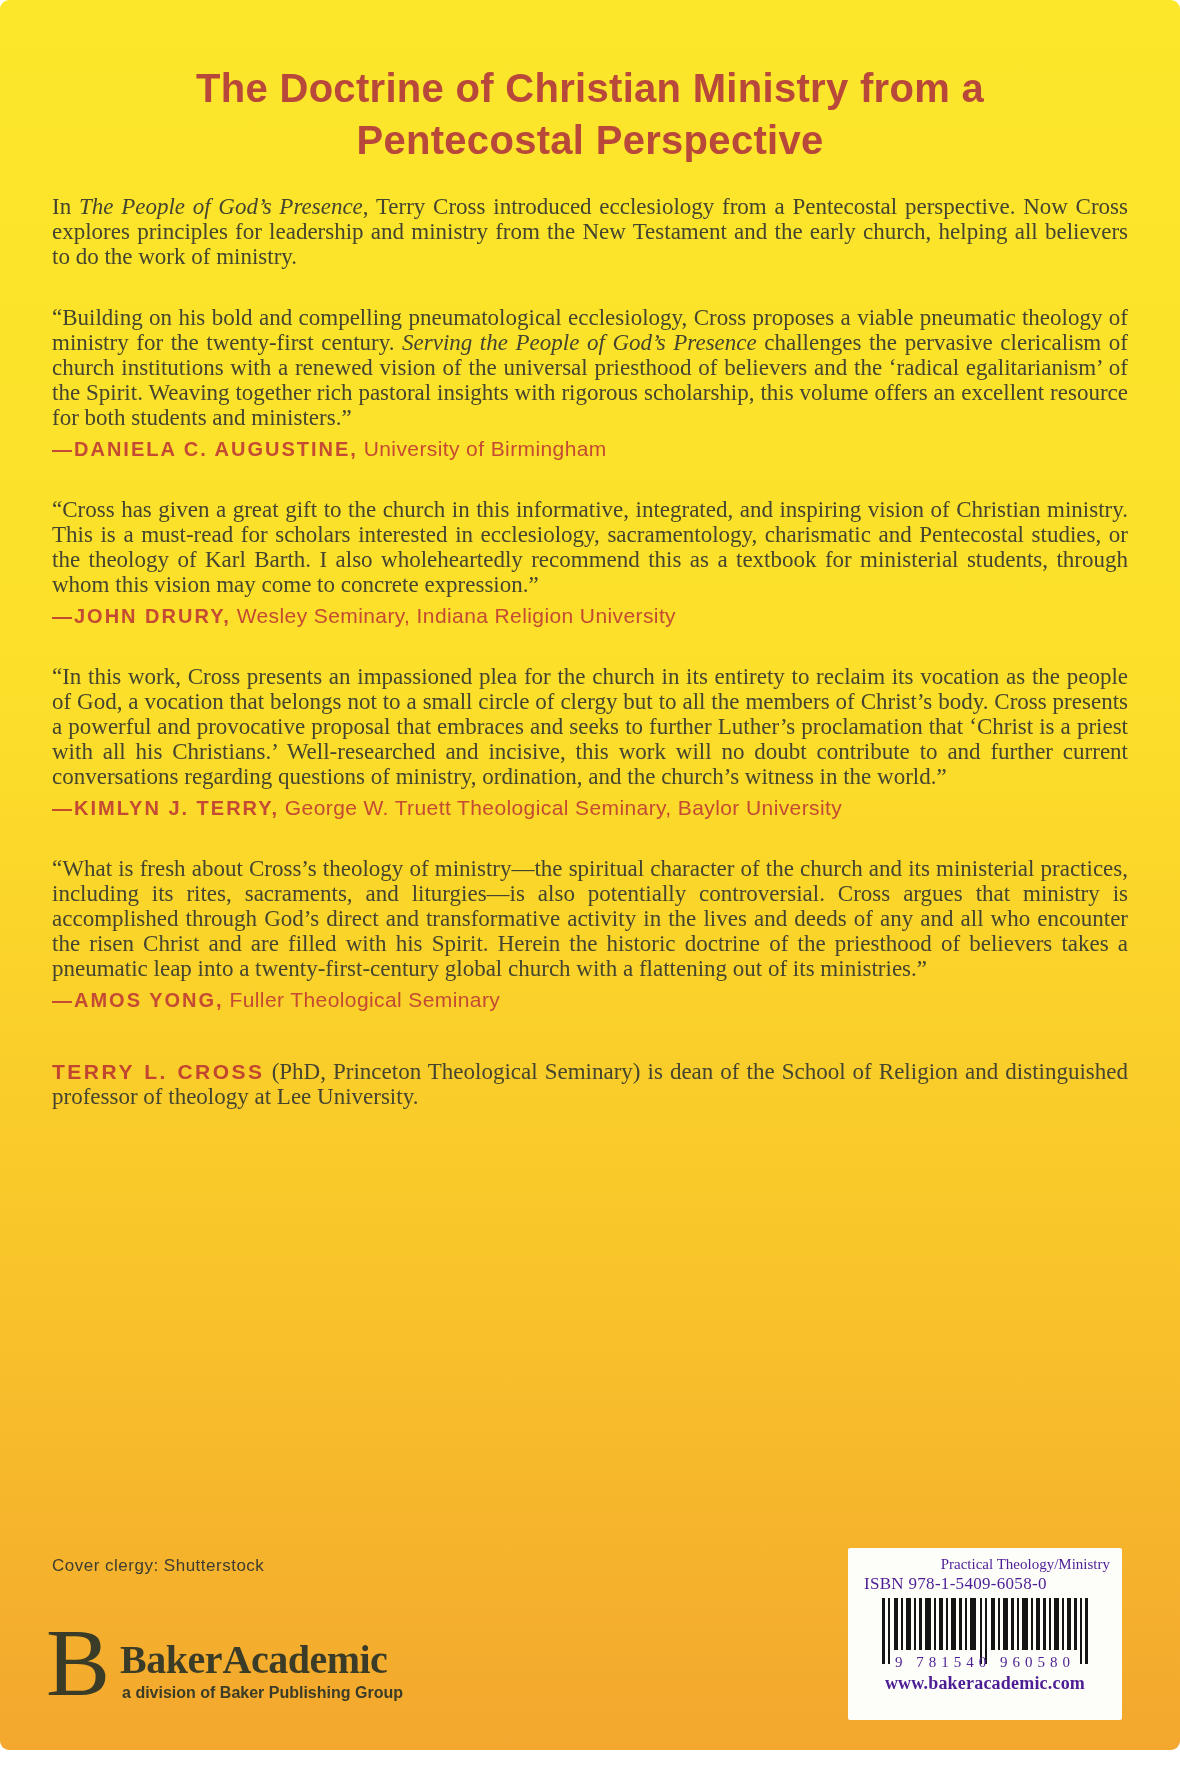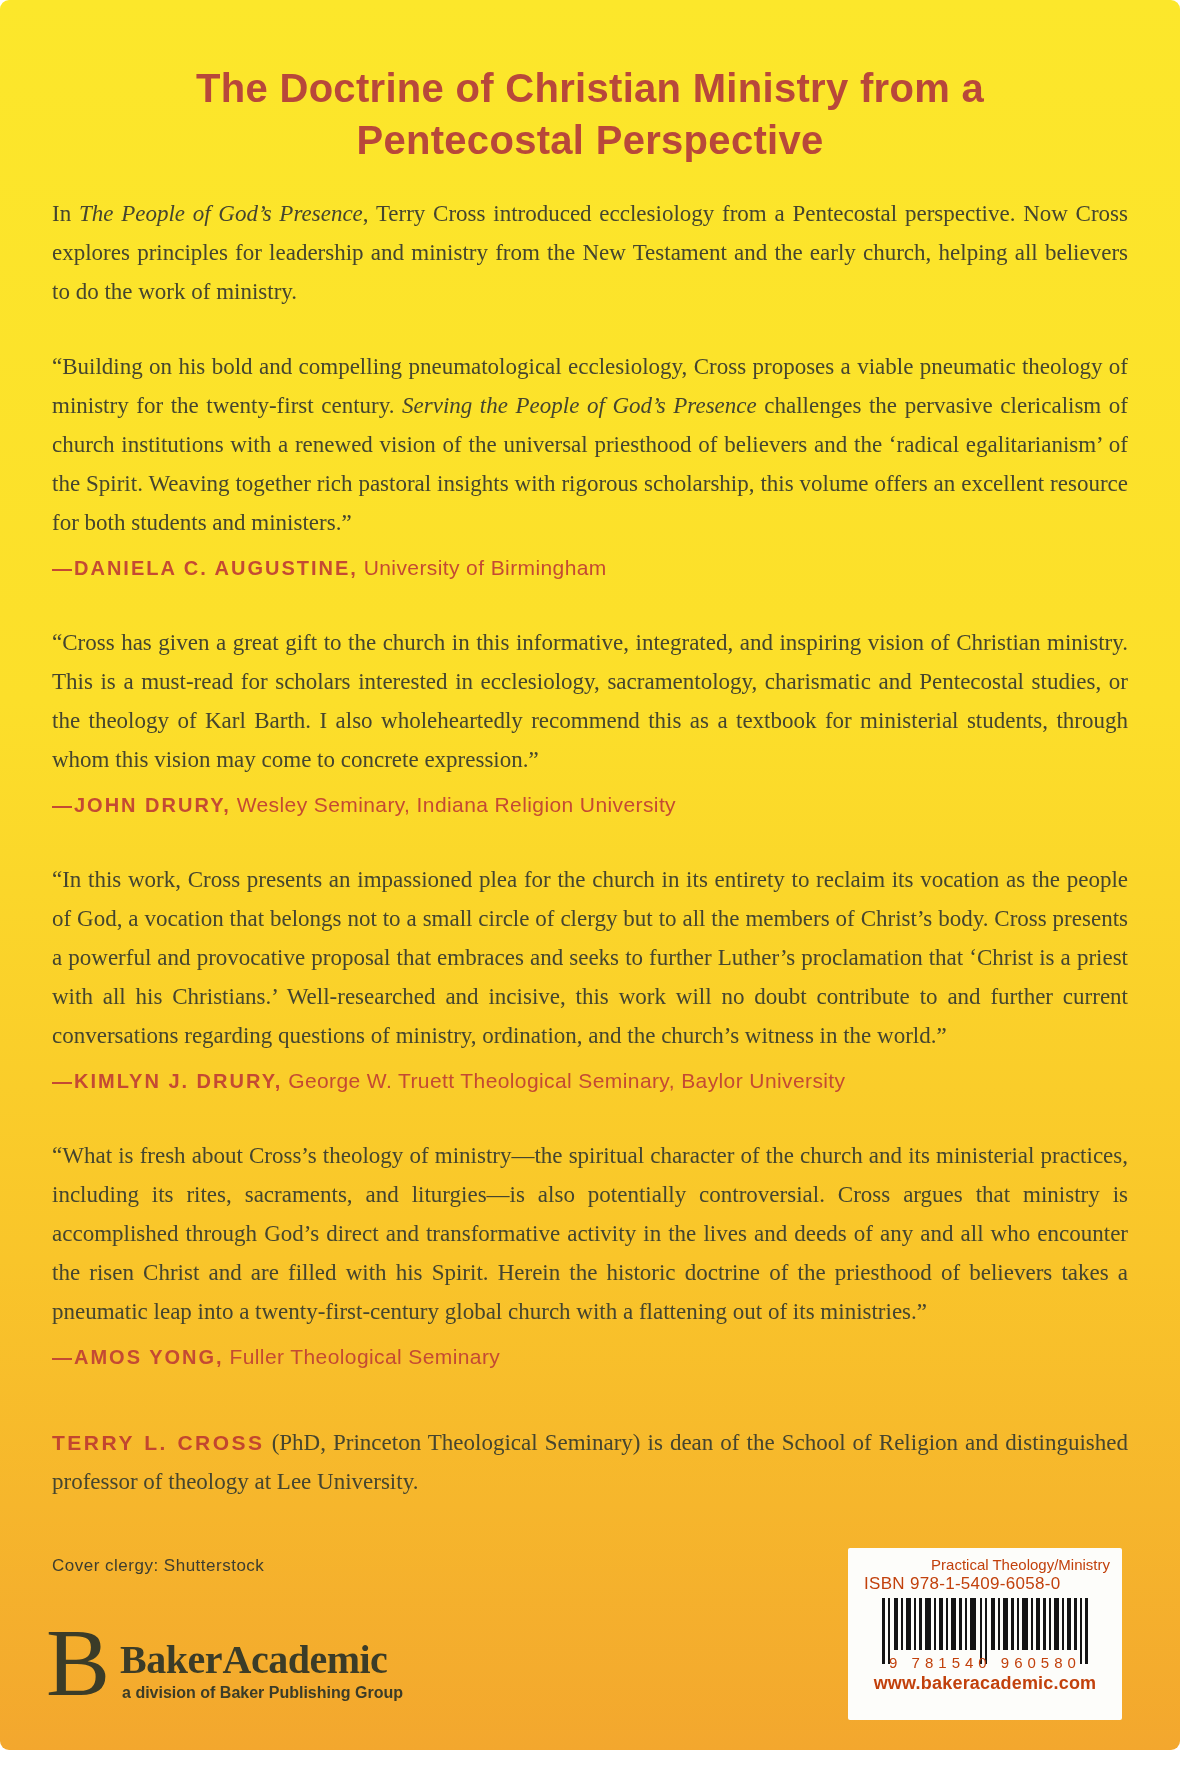--- a/index.html
+++ b/index.html
@@ -23,34 +23,34 @@
     font-size: 40px;
     line-height: 52px;
     letter-spacing: 0.3px;
     color: #b8483a;
   }
   .book-title span { display: block; }
 
   .body-para {
     margin: 0;
     font-size: 23px;
-    line-height: 39px;
+    line-height: 25px;
     color: #45452f;
     text-align: justify;
   }
   .intro { margin-top: 28px; }
   .blurb { margin-top: 36px; }
   .bio   { margin-top: 47px; }
 
   .attribution {
     margin-top: 7px;
     font-family: "Liberation Sans", sans-serif;
     color: #c44a33;
     font-size: 21px;
-    line-height: 37px;
+    line-height: 24px;
   }
   .attribution .attr-name {
     font-weight: bold;
     font-size: 20px;
     letter-spacing: 2px;
   }
   .attribution .attr-affiliation { letter-spacing: 0.4px; }
 
   .bio-name {
     font-family: "Liberation Sans", sans-serif;
@@ -104,22 +104,22 @@
   .isbn-box {
     position: absolute;
     left: 848px;
     top: 1548px;
     width: 274px;
     height: 172px;
     background: #fdfdfa;
     border-radius: 2px;
     box-sizing: border-box;
     padding: 8px 10px 6px 10px;
-    font-family: Liberation Sans, sans-serif;
-    color: #c2410c;
+    font-family: Liberation Serif, serif;
+    color: #4c1d95;
   }
   .isbn-category { font-size: 15px; text-align: right; padding-right: 2px; }
   .isbn-number   { font-size: 17px; margin-top: 1px; padding-left: 6px; letter-spacing: 0.3px; }
   .barcode-wrap  { margin: 4px auto 0 auto; width: 234px; }
   .barcode-digits {
     font-size: 15px;
     letter-spacing: 5px;
     text-align: center;
     margin-top: -14px;
     background: transparent;
@@ -152,21 +152,21 @@
     </div>
 
     <p class="body-para blurb"><span>“Cross has given a great gift to the church in this informative, integrated, and inspiring vision of Christian ministry. This is a must-read for scholars interested in ecclesiology, sacramentology, charismatic and Pentecostal studies, or the theology of Karl Barth. I also wholeheartedly recommend this as a textbook for ministerial students, through whom this vision may come to concrete expression.”</span><em></em><span></span></p>
     <div class="attribution">
       <span class="attr-name">—JOHN DRURY,</span>
       <span class="attr-affiliation">Wesley Seminary, Indiana Religion University</span>
     </div>
 
     <p class="body-para blurb"><span>“In this work, Cross presents an impassioned plea for the church in its entirety to reclaim its vocation as the people of God, a vocation that belongs not to a small circle of clergy but to all the members of Christ’s body. Cross presents a powerful and provocative proposal that embraces and seeks to further Luther’s proclamation that ‘Christ is a priest with all his Christians.’ Well-researched and incisive, this work will no doubt contribute to and further current conversations regarding questions of ministry, ordination, and the church’s witness in the world.”</span><em></em><span></span></p>
     <div class="attribution">
-      <span class="attr-name">—KIMLYN J. DRURY,</span>
+      <span class="attr-name">—KIMLYN J. TERRY,</span>
       <span class="attr-affiliation">George W. Truett Theological Seminary, Baylor University</span>
     </div>
 
     <p class="body-para blurb"><span>“What is fresh about Cross’s theology of ministry—the spiritual character of the church and its ministerial practices, including its rites, sacraments, and liturgies—is also potentially controversial. Cross argues that ministry is accomplished through God’s direct and transformative activity in the lives and deeds of any and all who encounter the risen Christ and are filled with his Spirit. Herein the historic doctrine of the priesthood of believers takes a pneumatic leap into a twenty-first-century global church with a flattening out of its ministries.”</span><em></em><span></span></p>
     <div class="attribution">
       <span class="attr-name">—AMOS YONG,</span>
       <span class="attr-affiliation">Fuller Theological Seminary</span>
     </div>
 
     <p class="body-para bio"><span class="bio-name">TERRY L. CROSS</span><span> (PhD, Princeton Theological Seminary) is dean of the School of Religion and distinguished professor of theology at Lee University.</span></p>

